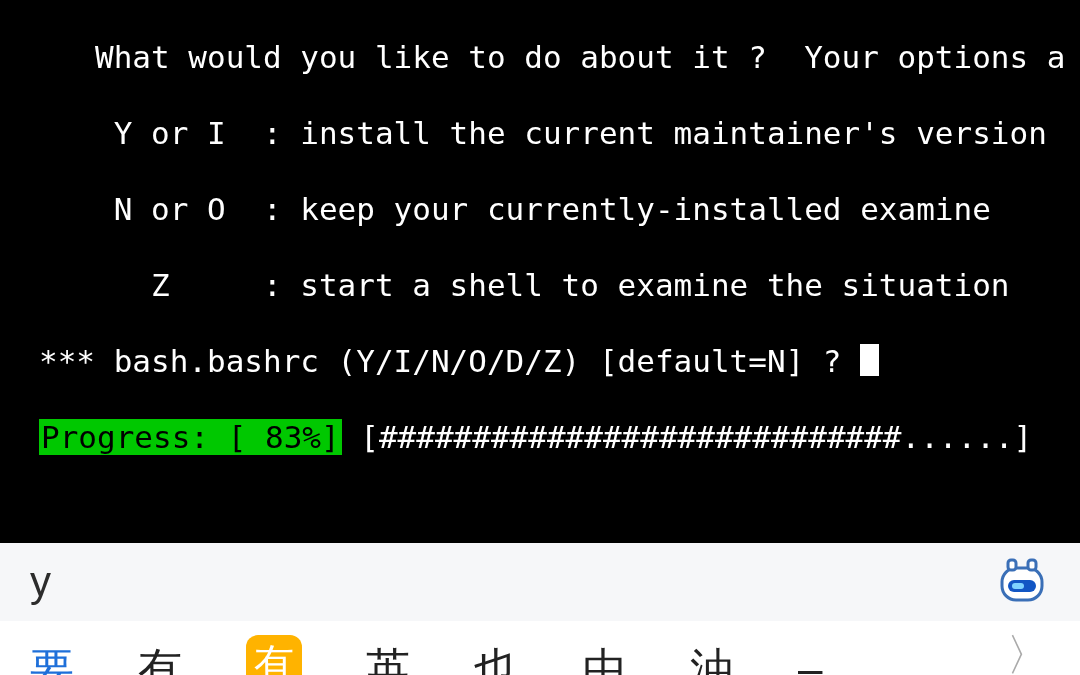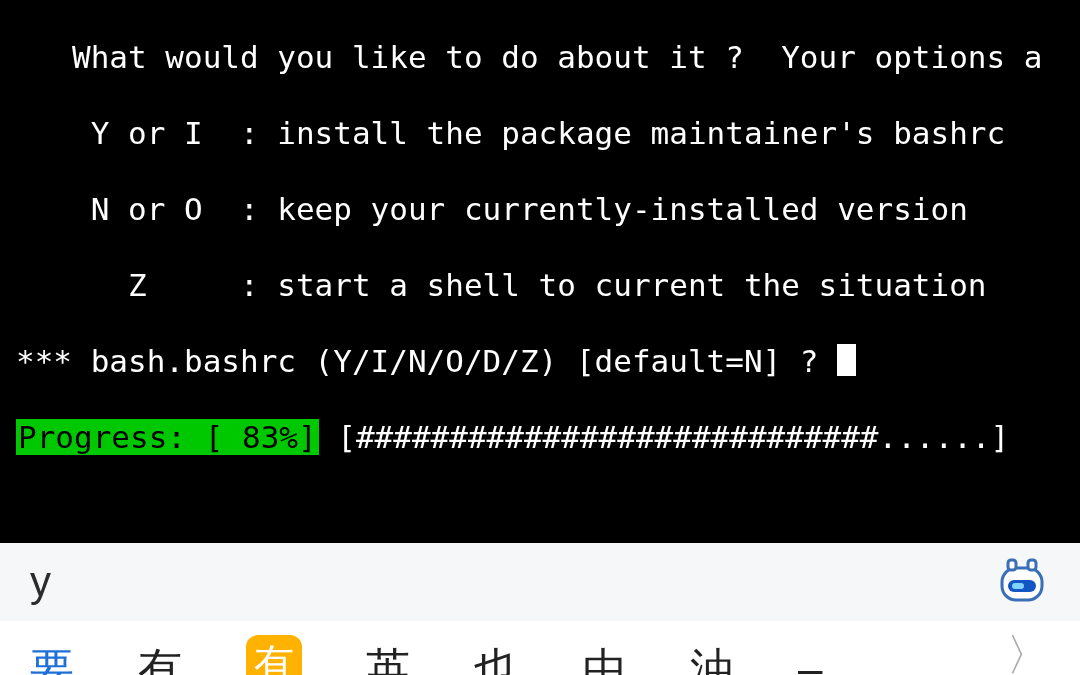--- a/index.html
+++ b/index.html
@@ -8,21 +8,21 @@
 
   .terminal {
     background: #000;
     color: #fff;
     font-size: 31px;
     line-height: 38px;
     padding: 0 16px;
     white-space: pre;
     letter-spacing: 0;
   }
-  .terminal .line { display: block; }
+  .terminal .line { display: block; margin-left: 23px; }
   .cursor {
     display: inline-block;
     width: 19px;
     height: 32px;
     background: #fff;
     vertical-align: -4px;
   }
   .progress-label {
     background: #00c800;
     color: #000;
@@ -83,23 +83,23 @@
     font-size: 44px;
     color: #aaa;
     transform: translateY(10px) rotate(0deg);
   }
 </style>
 </head>
 <body>
 
 <div class="terminal">
 <span class="line">   What would you like to do about it ?  Your options a</span>
-<span class="line">    Y or I  : install the package maintainer's bashrc</span>
-<span class="line">    N or O  : keep your currently-installed version</span>
-<span class="line">      Z     : start a shell to current the situation</span>
+<span class="line">    Y or I  : install the current maintainer's version</span>
+<span class="line">    N or O  : keep your currently-installed examine</span>
+<span class="line">      Z     : start a shell to examine the situation</span>
 <span class="line"><span>*** bash.bashrc (Y/I/N/O/D/Z) [default=N] ? </span><span class="cursor"></span></span>
 <span class="line"><span class="progress-label">Progress: [ 83%]</span><span> [############################......]</span></span>
 </div>
 
 <div class="ime-bar">
   <div class="ime-input">y</div>
   <svg class="ime-robot" viewBox="0 0 56 56">
     <rect x="8" y="14" width="40" height="32" rx="14" fill="#fff" stroke="#3a6fb7" stroke-width="3"></rect>
     <rect x="14" y="26" width="28" height="12" rx="6" fill="#1256c4"></rect>
     <rect x="18" y="29" width="12" height="6" rx="3" fill="#7fd3ff"></rect>

